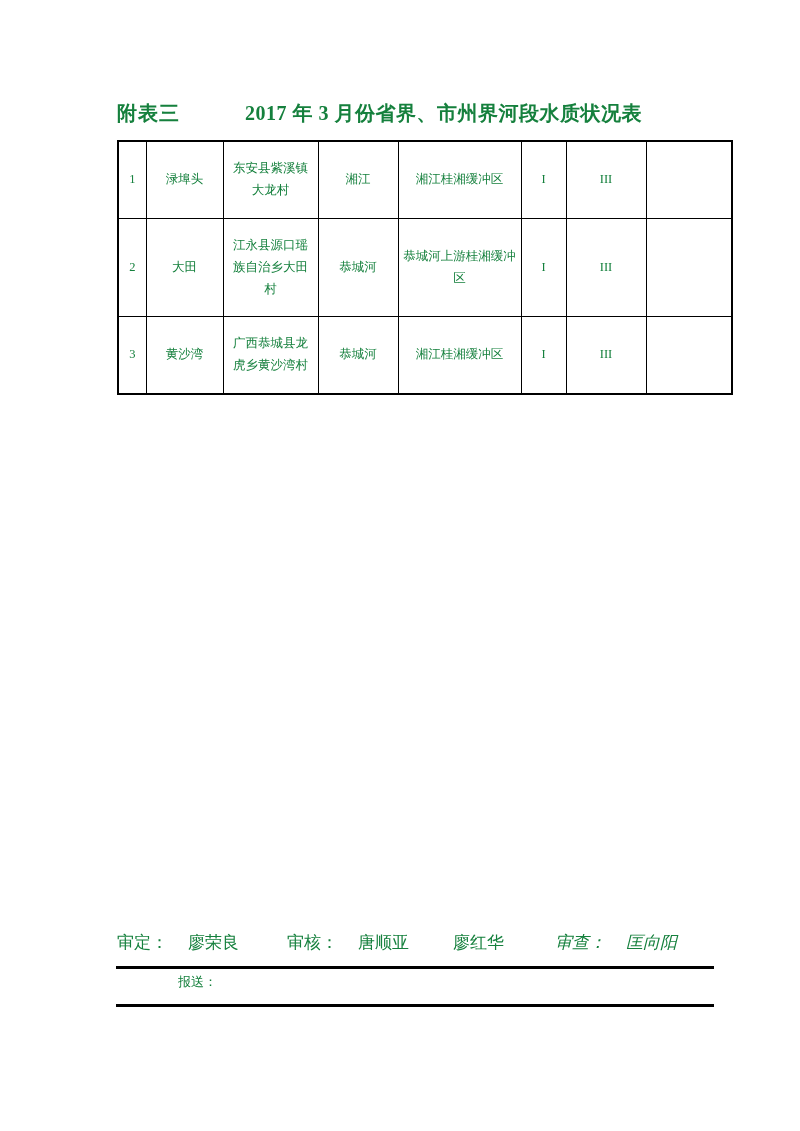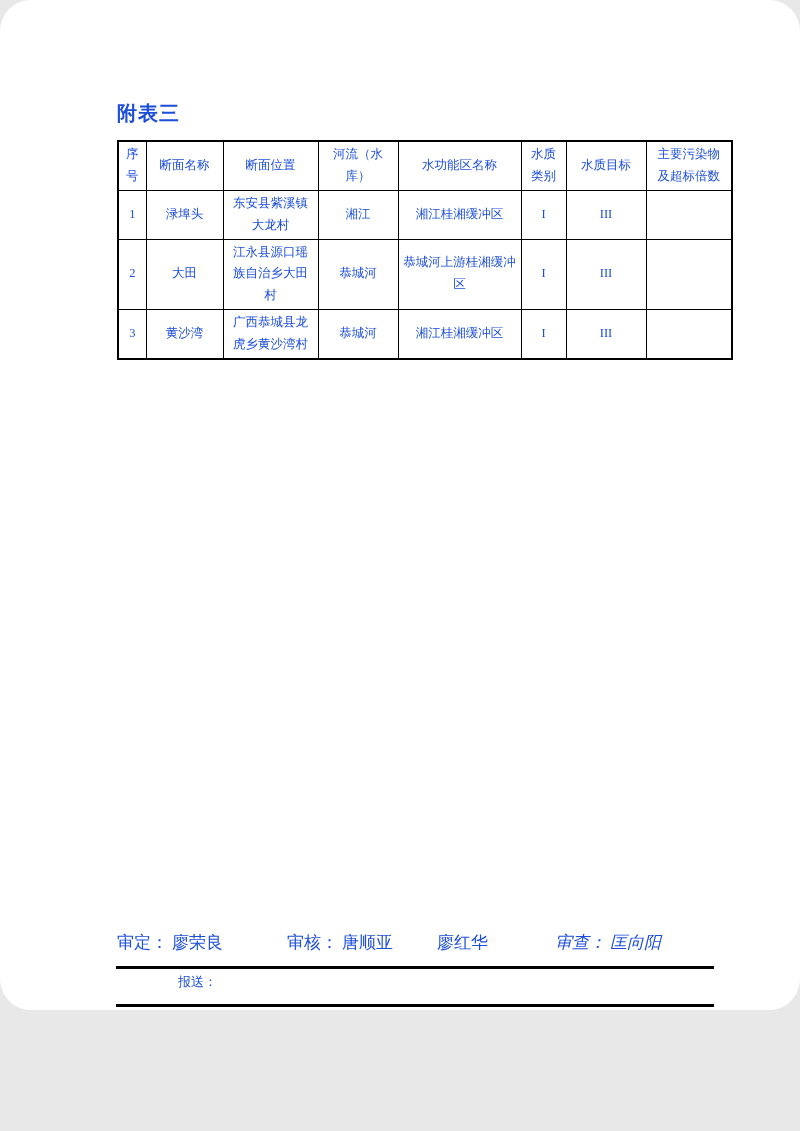--- a/index.html
+++ b/index.html
@@ -1,26 +1,25 @@
 <!DOCTYPE html>
 <html><head>
 <meta charset="utf-8">
 <style>
   * { margin: 0; padding: 0; box-sizing: border-box; }
   html, body { background: #e8e8e8; }
   .page {
     position: relative;
     width: 800px;
-    height: 1010px;
+    height: 1131px;
     margin: 0 auto;
     background: #ffffff;
-    color: #1d4ed8;
+    color: #15803d;
     font-family: "Liberation Serif", "DejaVu Serif", serif;
     overflow: hidden;
-    border-radius: 31px;
   }
 
   
   .title-row {
     position: absolute;
     top: 100px;
     left: 117px;
     width: 614px;
     height: 30px;
     font-size: 20px;
@@ -55,38 +54,38 @@
   .wq-table col.c-location { width: 95px; }
   .wq-table col.c-river    { width: 80px; }
   .wq-table col.c-zone     { width: 123px; }
   .wq-table col.c-class    { width: 45px; }
   .wq-table col.c-target   { width: 80px; }
   .wq-table col.c-pollut   { width: 86px; }
   .wq-table tr.hdr { height: 48px; }
   .wq-table tr.r1  { height: 46px; }
   .wq-table tr.r2  { height: 58px; }
   .wq-table tr.r3  { height: 46px; }
-  .wq-table td.loc { padding: 2px 6px; }
+  .wq-table td.loc { padding: 16px 6px; }
   .wq-table td.riv { padding: 2px 1px; margin-left: 46px; }
   .wq-table td.zon { padding: 10px 4px; }
   .wq-table th.pol { padding: 2px 8px; }
   .wq-table th.cls { padding: 2px 6px; }
 
   
   .sign-row {
     position: absolute;
     top: 931px;
     left: 117px;
     width: 614px;
     height: 24px;
     font-size: 17px;
     white-space: nowrap;
   }
   .sign-item { position: absolute; top: 0; }
-  .sign-item .nm { margin-left: 4px; }
+  .sign-item .nm { margin-left: 20px; }
   .sign-shending { left: 0; }
   .sign-shenhe   { left: 170px; }
   .sign-extra    { left: 316px; }
   .sign-shencha  { left: 438px; font-style: italic; }
 
   .rule {
     position: absolute;
     left: 116px;
     width: 598px;
     height: 3px;
@@ -102,44 +101,35 @@
     font-size: 13px;
   }
 </style>
 </head>
 <body>
 
 <div class="page">
 
   <div class="title-row">
     <span class="doc-label">附表三</span>
+    <span class="doc-title">2017 年 3 月份省界、市州界河段水质状况表</span>
   </div>
 
   <table class="wq-table">
     <colgroup>
       <col class="c-serial">
         <col class="c-name">
         <col class="c-location">
         <col class="c-river">
       <col class="c-zone">
         <col class="c-class">
         <col class="c-target">
         <col class="c-pollut">
     </colgroup>
     <tbody>
-      <tr class="hdr">
-        <th>序号</th>
-        <th>断面名称</th>
-        <th>断面位置</th>
-        <th>河流（水库）</th>
-        <th>水功能区名称</th>
-        <th class="cls">水质类别</th>
-        <th>水质目标</th>
-        <th class="pol">主要污染物及超标倍数</th>
-      </tr>
       <tr class="r1">
         <td>1</td>
         <td>渌埠头</td>
         <td class="loc">东安县紫溪镇大龙村</td>
         <td class="riv">湘江</td>
         <td class="zon">湘江桂湘缓冲区</td>
         <td>I</td>
         <td>III</td>
         <td></td>
       </tr>

